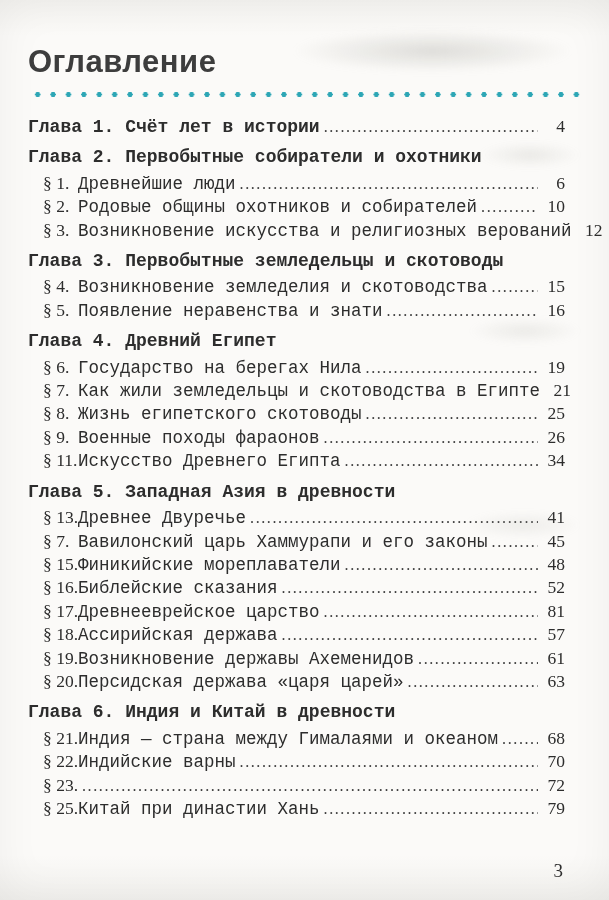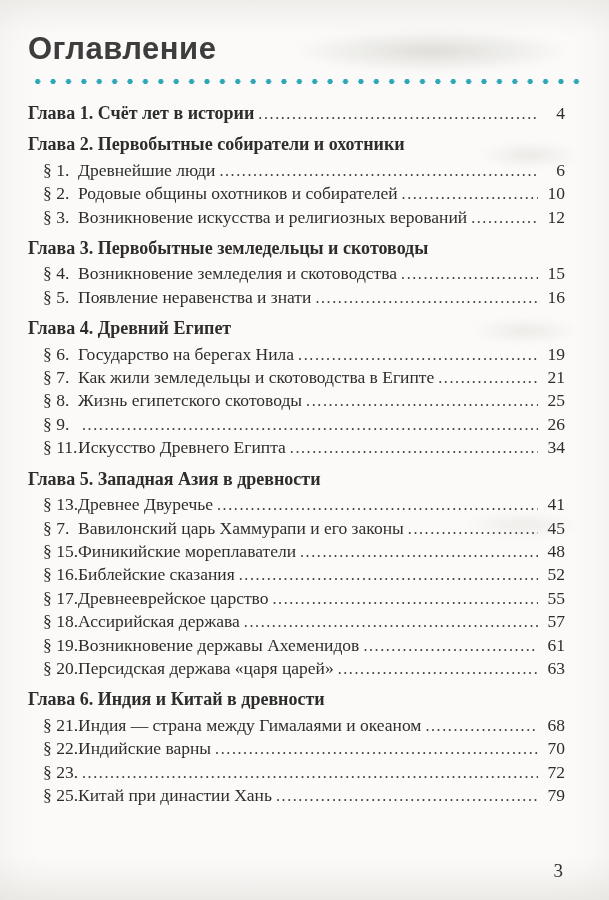--- a/index.html
+++ b/index.html
@@ -10,21 +10,21 @@
     color: var(--ink);
     background: #f7f6f3;
     position: relative;
     overflow: hidden;
   }
   .page {
     position: absolute;
     inset: 0;
     background: linear-gradient(180deg, #f4f3f0 0%, #fbfaf8 4%, #fbfaf8 95%, #f1f0ed 100%);
     box-shadow: inset 0 0 45px rgba(0,0,0,0.05);
-    padding: 33px 44px 0 28px;
+    padding: 46px 44px 0 28px;
   }
   
   .smudge {
     position: absolute;
     filter: blur(3px);
     background: radial-gradient(ellipse at 50% 50%, rgba(175,175,168,0.38), rgba(175,175,168,0.0) 72%);
     pointer-events: none;
   }
   .smudge.s1 { left: 295px; top: 30px;  width: 275px; height: 42px; }
   .smudge.s2 { left: 480px; top: 142px; width: 100px; height: 26px; opacity:.6; }
@@ -58,21 +58,21 @@
     align-items: baseline;
     line-height: 22.4px;
     white-space: nowrap;
   }
   .chapter { font-weight: 700; margin: 8px 0 3px 0; font-size: 18px; }
   .chapter:first-child { margin-top: 0; }
   .chapter .pg, .chapter .leader { font-weight: 400; font-size: 17.5px; }
 
   .entry { padding-left: 15px; }
   .entry .num { flex: 0 0 35px; }
-  .title-text { flex: 0 0 auto; }
+  .title-text { flex: 0 0 auto; font-family: Liberation Mono, monospace; }
 
   .leader {
     flex: 1 1 auto;
     overflow: hidden;
     margin: 0 3px 0 4px;
     color: #3e3e3e;
   }
   .leader::after {
     content: ".......................................................................................................................";
     letter-spacing: 1.6px;
@@ -163,20 +163,21 @@
         <span class="pg">21</span>
       </div>
       <div class="row entry">
         <span class="num">§ 8.</span>
         <span class="title-text">Жизнь египетского скотоводы</span>
         <span class="leader"></span>
         <span class="pg">25</span>
       </div>
       <div class="row entry">
         <span class="num">§ 9.</span>
+        <span class="title-text">Военные походы фараонов</span>
         <span class="leader"></span>
         <span class="pg">26</span>
       </div>
       <div class="row entry">
         <span class="num">§ 11.</span>
         <span class="title-text">Искусство Древнего Египта</span>
         <span class="leader"></span>
         <span class="pg">34</span>
       </div>
       <div class="row chapter">
@@ -203,21 +204,21 @@
       <div class="row entry">
         <span class="num">§ 16.</span>
         <span class="title-text">Библейские сказания</span>
         <span class="leader"></span>
         <span class="pg">52</span>
       </div>
       <div class="row entry">
         <span class="num">§ 17.</span>
         <span class="title-text">Древнееврейское царство</span>
         <span class="leader"></span>
-        <span class="pg">55</span>
+        <span class="pg">81</span>
       </div>
       <div class="row entry">
         <span class="num">§ 18.</span>
         <span class="title-text">Ассирийская держава</span>
         <span class="leader"></span>
         <span class="pg">57</span>
       </div>
       <div class="row entry">
         <span class="num">§ 19.</span>
         <span class="title-text">Возникновение державы Ахеменидов</span>

